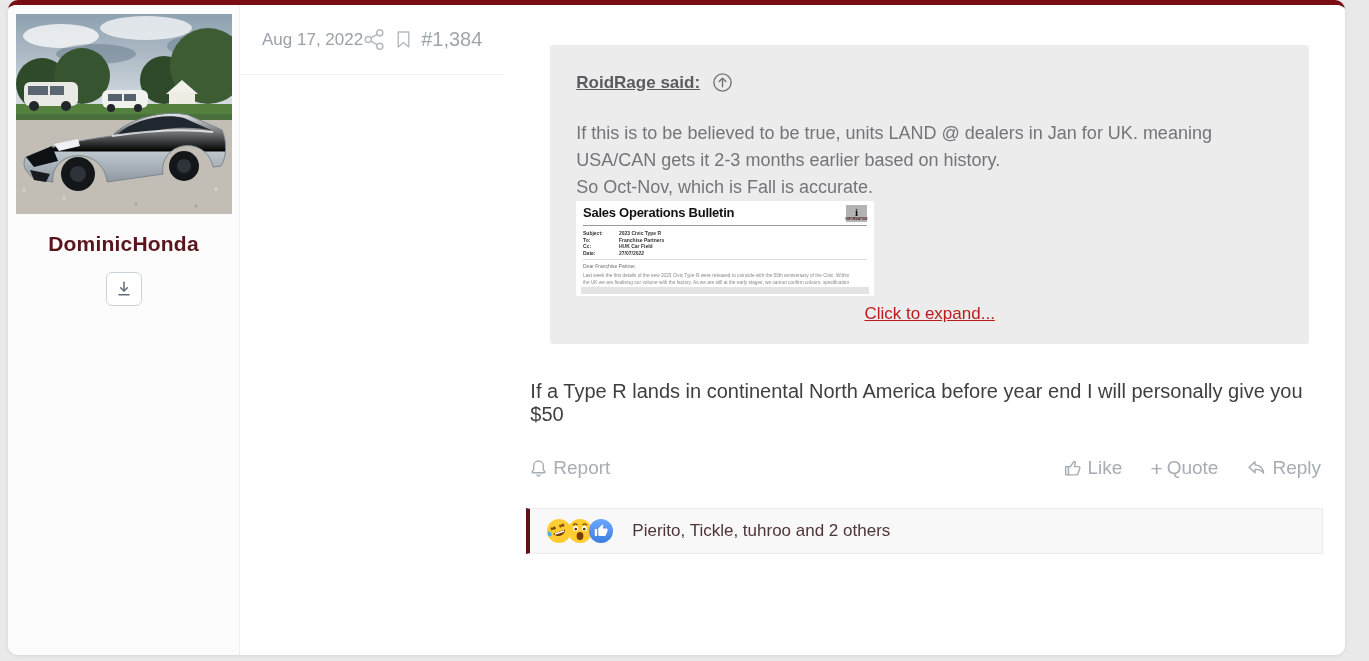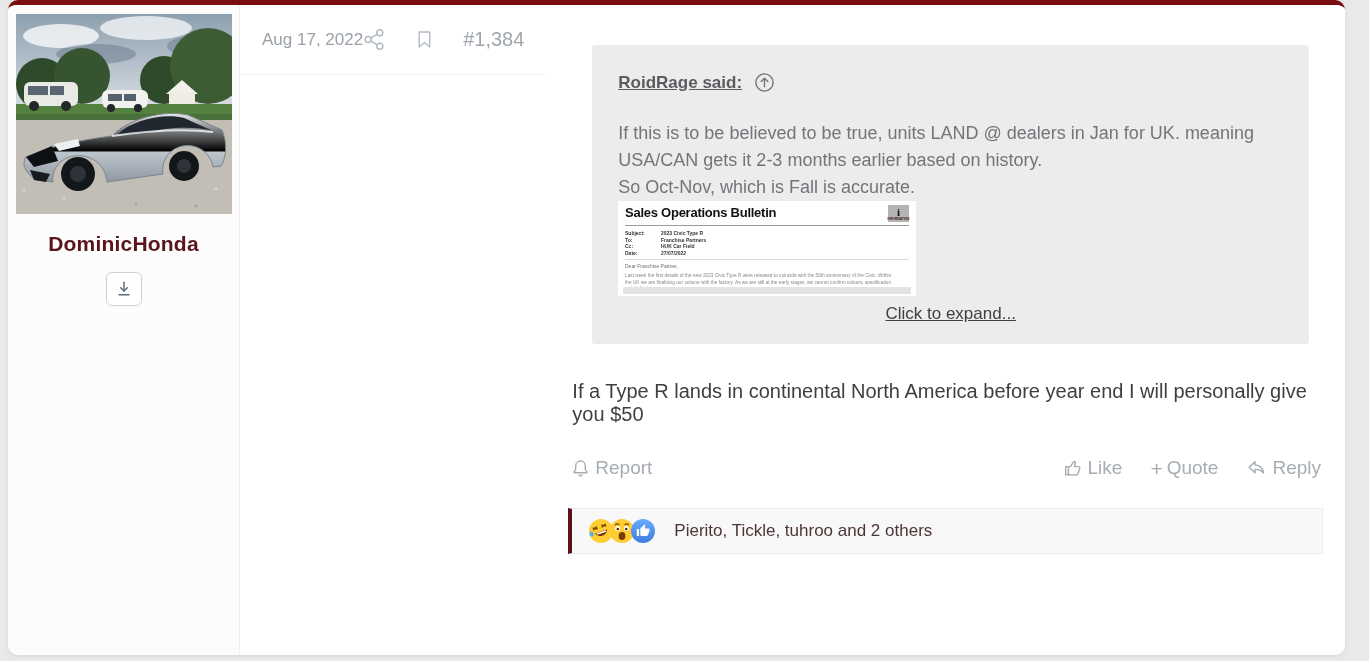--- a/index.html
+++ b/index.html
@@ -35,21 +35,21 @@
     border-radius:6px; display:flex; align-items:center; justify-content:center;
     cursor:pointer; background:#fff;
   }
   
   .main { flex:1; display:flex; flex-direction:row; background:#fff; }
   .post-header {
     height:70px; padding:0 22px; display:flex; align-items:center;
     justify-content:space-between; border-bottom:1px solid #f1f1f1;
   }
   .post-date { color:#9aa1a9; font-size:17px; cursor:pointer; }
-  .header-right { display:flex; align-items:center; gap:28px; }
+  .header-right { display:flex; align-items:center; gap:7px; }
   .icon-btn { cursor:pointer; display:flex; align-items:center; }
   .post-number { color:#9fa6ad; font-size:20px; text-decoration:none; cursor:pointer; }
   .post-content { padding:0 22px; flex:1; }
   
   .quote-block {
     margin:40px 14px 0 24px; background:#ececec; border-radius:3px;
     padding:26px 26px 20px;
   }
   .quote-head { display:flex; align-items:center; gap:11px; }
   .quote-author {
@@ -76,21 +76,21 @@
   .info-box .cap { font-size:6px; font-weight:bold; color:#3a0c0c; letter-spacing:.2px; }
   .minidoc-rule { border:0; border-top:2px solid #9a9a9a; margin:6px 0 8px; }
   .minidoc-rule2 { border:0; border-top:1px solid #b5b5b5; margin:7px 0 6px; }
   .meta-row { display:flex; font-size:10px; line-height:13px; font-weight:bold; color:#333; }
   .meta-row .lbl { width:72px; }
   .minidoc-salutation { font-size:10px; color:#6f6f6f; }
   .minidoc-par { margin-top:8px; font-size:9.5px; line-height:12.5px; color:#8a8a8a; width:540px; }
   .minidoc-bar { position:absolute; left:10px; right:10px; bottom:4px; height:14px; background:#e3e3e3; }
   .expand-row { text-align:center; margin-top:8px; }
   .expand-link {
-    color:#404040; font-size:17px; text-decoration:underline; cursor:pointer;
+    color:#b91c1c; font-size:17px; text-decoration:underline; cursor:pointer;
   }
   
   .post-body { margin:36px 0 0 4px; color:#3f3f42; font-size:20px; }
   .action-bar {
     margin-top:31px; display:flex; justify-content:space-between; align-items:center;
     color:#a6adb4; font-size:19px; padding:0 2px;
   }
   .action-item { display:flex; align-items:center; gap:4px; cursor:pointer; color:#a6adb4; text-decoration:none; }
   .action-right { display:flex; align-items:center; gap:28px; }
   .plus-glyph { font-size:21px; line-height:1; }

